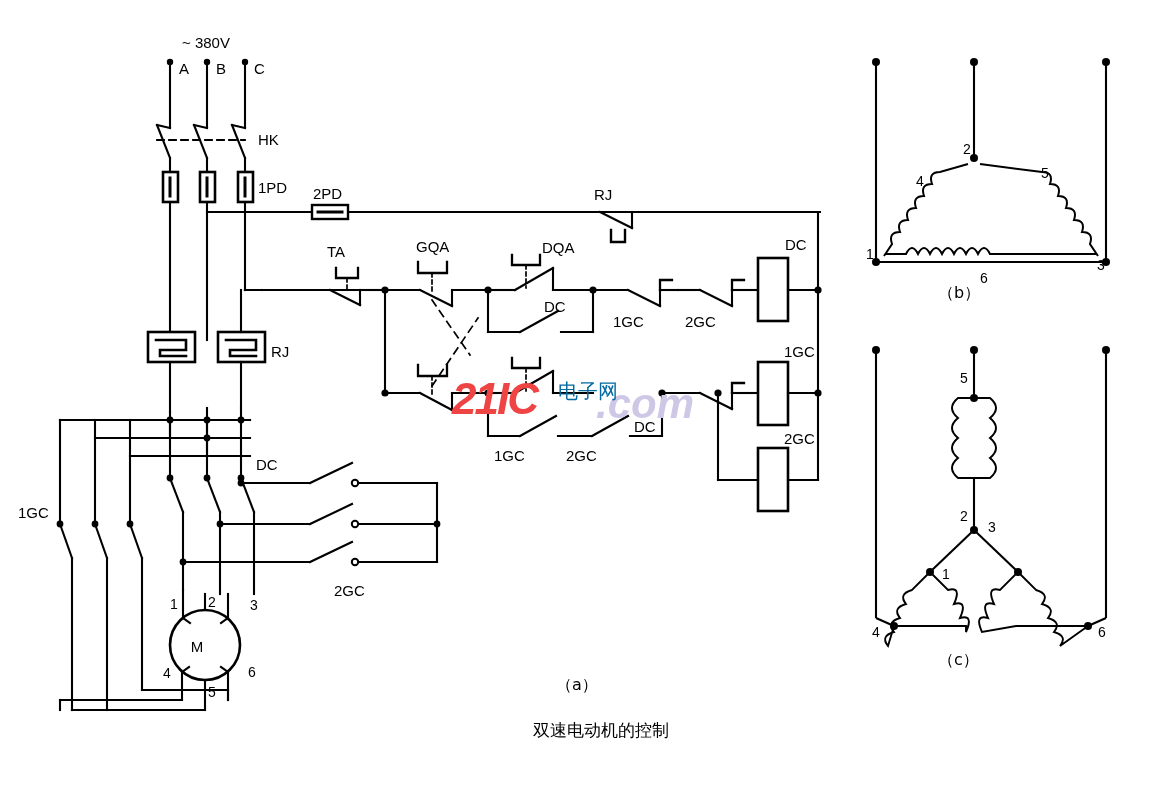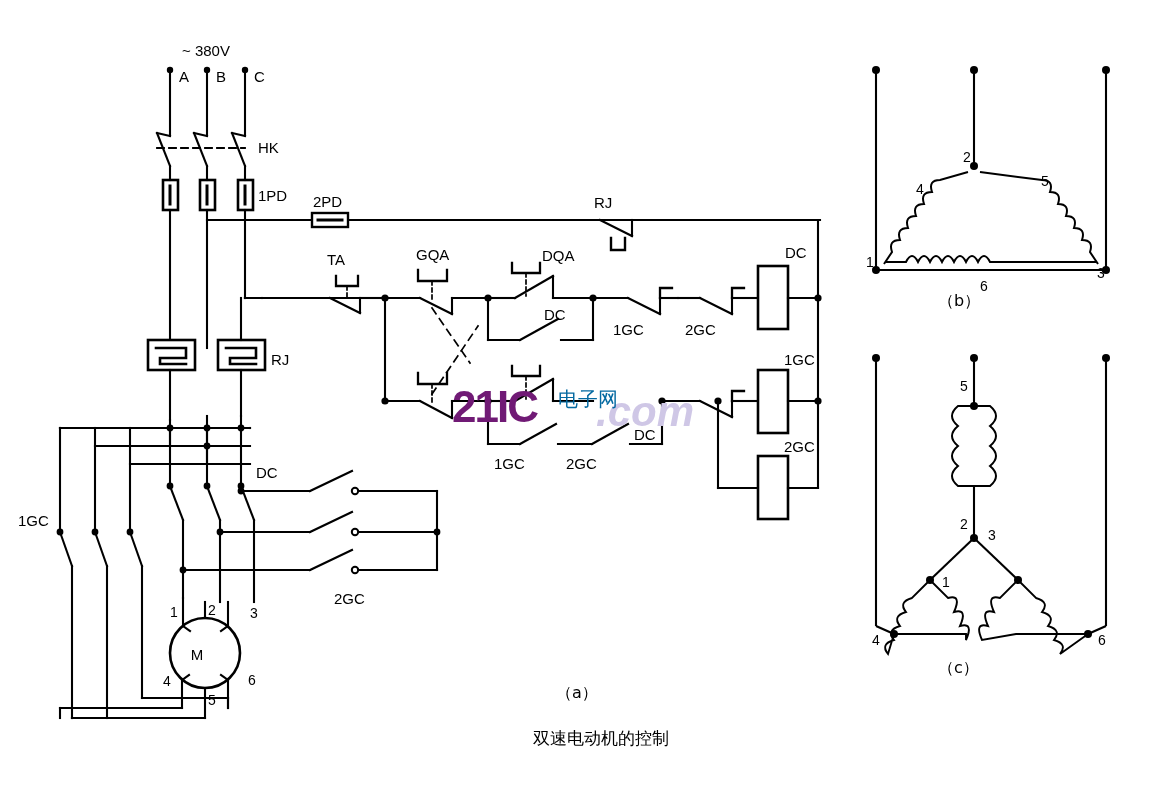--- a/index.html
+++ b/index.html
@@ -1,24 +1,24 @@
 <!DOCTYPE html>
 <html><head>
 <meta charset="utf-8">
 <style>
   html,body{margin:0;padding:0;background:#ffffff;}
   body{width:1169px;height:806px;font-family:"Liberation Sans",sans-serif;overflow:hidden;}
-  #stage{position:relative;width:1169px;height:654px;background:#fff;margin-top:8px;}
+  #stage{position:relative;width:1169px;height:654px;background:#fff;}
   svg{display:block;}
   text{font-family:"Liberation Sans",sans-serif;fill:#000;}
   .lbl{font-size:15px;}
   .num{font-size:14px;}
   .cap{font-size:16px;}
   .wm{position:absolute;pointer-events:none;}
-  .wm1{left:452px;top:374px;font-family:"Liberation Sans",sans-serif;font-weight:bold;font-size:44px;color:#701a75;letter-spacing:-2px;}
+  .wm1{left:452px;top:374px;font-family:"Liberation Sans",sans-serif;font-weight:bold;font-size:44px;font-style:italic;color:#ef4444;letter-spacing:-2px;}
   .wm2{left:596px;top:380px;font-family:Liberation Sans, sans-serif;font-weight:bold;font-size:42px;font-style:italic;color:#cfc7e6;}
   .wm3{left:558px;top:378px;font-size:20px;color:#0369a1;font-family:"DejaVu Sans",sans-serif;}
   .cn{font-family:"DejaVu Sans",sans-serif;}
 </style>
 </head>
 <body>
 
 <div id="stage">
 
 <svg width="1169" height="806" viewBox="0 0 1169 806">

